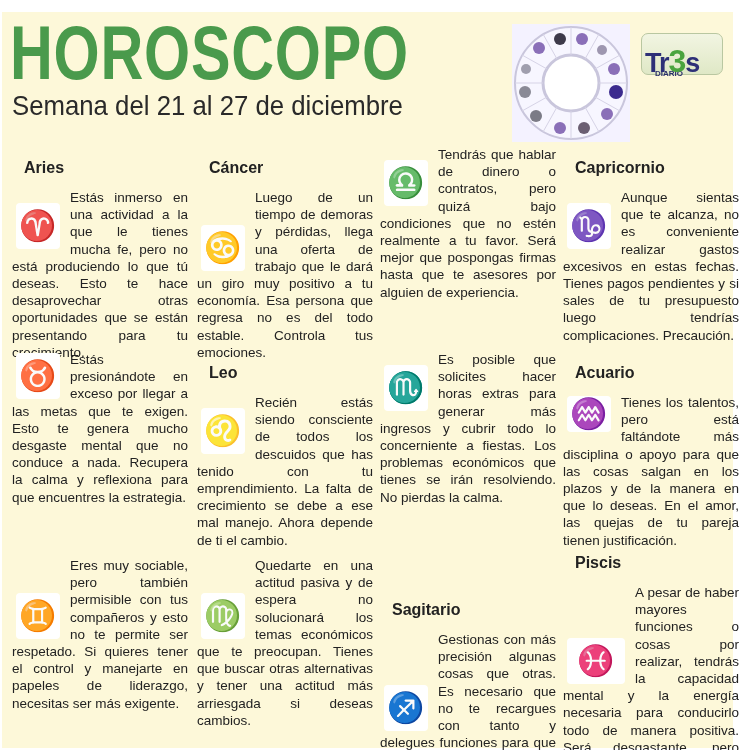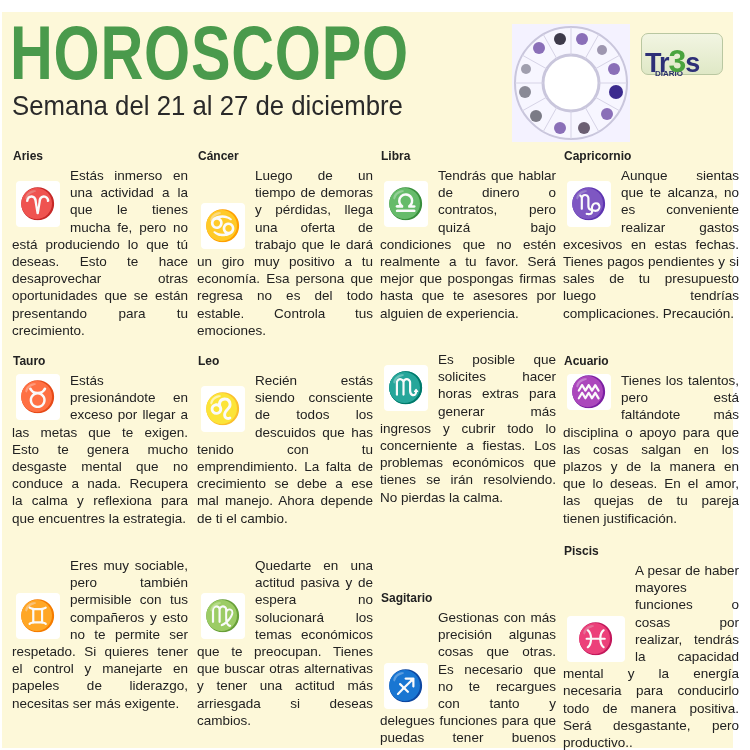--- a/index.html
+++ b/index.html
@@ -10,21 +10,21 @@
            font-weight:bold; font-size:76px; line-height:70px; color:#4a9a4c; letter-spacing:1px;
            transform:scaleX(0.78); transform-origin:left top; }
   .subtitle { position:absolute; left:12px; top:90px; font-size:28px; color:#2a2a2a; transform:scaleX(0.92); transform-origin:left top; }
   .wheel { position:absolute; left:512px; top:24px; width:118px; height:118px; background:#f4f2ff; }
   .logo { position:absolute; left:641px; top:33px; width:80px; height:40px; border-radius:7px;
           background:linear-gradient(#f2f5e2,#dfe8c6); border:1px solid #b9c7a1; }
   .logo .d { position:absolute; left:13px; top:3px; font-size:8px; font-weight:bold; color:#2b2f6b;margin-top:32px; }
   .logo .m { position:absolute; left:3px; top:9px; font-size:27px; font-weight:bold; color:#2d2f77; letter-spacing:-1px; }
   .logo .m .g { color:#4aa43e; font-size:32px; }
   .sign { position:absolute; width:176px; }
-  .sign h3 { margin:1px; font-size:12px; line-height:19px; font-weight:bold; color:#222; }
+  .sign h3 { margin:12px; font-size:16px; line-height:19px; font-weight:bold; color:#222; }
   .sign p { margin:0; font-size:13.5px; line-height:17.2px; color:#222; text-align:justify; }
   .icon { float:left; width:44px; height:46px; margin:14px 10px 2px 4px; border-radius:4px;
           display:flex; align-items:center; justify-content:center; background:#ffffff; font-size:30px; }
 </style>
 </head>
 <body>
 
 <div class="panel"></div>
 
 <h1 class="title">HOROSCOPO</h1>
@@ -72,30 +72,28 @@
 
 <div class="sign" style="left:12px; top:146px;">
   <h3>Aries</h3>
   <p><span class="icon" style="color:#6d7fb0;">♈</span><span>Estás inmerso en una actividad a la que le tienes mucha fe, pero no está produciendo lo que tú deseas. Esto te hace desaprovechar otras oportunidades que se están presentando para tu crecimiento.</span></p>
 </div>
 <div class="sign" style="left:197px; top:146px;">
   <h3>Cáncer</h3>
   <p><span class="icon" style="color:#c06040; margin-top:36px;">♋</span><span>Luego de un tiempo de demoras y pérdidas, llega una oferta de trabajo que le dará un giro muy positivo a tu economía. Esa persona que regresa no es del todo estable. Controla tus emociones.</span></p>
 </div>
 <div class="sign" style="left:380px; top:146px;">
-  <h3>Libra</h3>
   <p><span class="icon" style="color:#b5704a;">♎</span><span>Tendrás que hablar de dinero o contratos, pero quizá bajo condiciones que no estén realmente a tu favor. Será mejor que pospongas firmas hasta que te asesores por alguien de experiencia.</span></p>
 </div>
 <div class="sign" style="left:563px; top:146px;">
   <h3>Capricornio</h3>
   <p><span class="icon" style="color:#8a5a2a;">♑</span><span>Aunque sientas que te alcanza, no es conveniente realizar gastos excesivos en estas fechas. Tienes pagos pendientes y si sales de tu presupuesto luego tendrías complicaciones. Precaución.</span></p>
 </div>
 
 <div class="sign" style="left:12px; top:351px;">
-  <h3>Tauro</h3>
   <p><span class="icon" style="color:#3e6a7a; margin-top:2px;">♉</span><span>Estás presionándote en exceso por llegar a las metas que te exigen. Esto te genera mucho desgaste mental que no conduce a nada. Recupera la calma y reflexiona para que encuentres la estrategia.</span></p>
 </div>
 <div class="sign" style="left:197px; top:351px;">
   <h3>Leo</h3>
   <p><span class="icon" style="color:#c8901e;">♌</span><span>Recién estás siendo consciente de todos los descuidos que has tenido con tu emprendimiento. La falta de crecimiento se debe a ese mal manejo. Ahora depende de ti el cambio.</span></p>
 </div>
 <div class="sign" style="left:380px; top:351px;">
   <p><span class="icon" style="color:#c77a1a;">♏</span><span>Es posible que solicites hacer horas extras para generar más ingresos y cubrir todo lo concerniente a fiestas. Los problemas económicos que tienes se irán resolviendo. No pierdas la calma.</span></p>
 </div>
 <div class="sign" style="left:563px; top:351px;">

